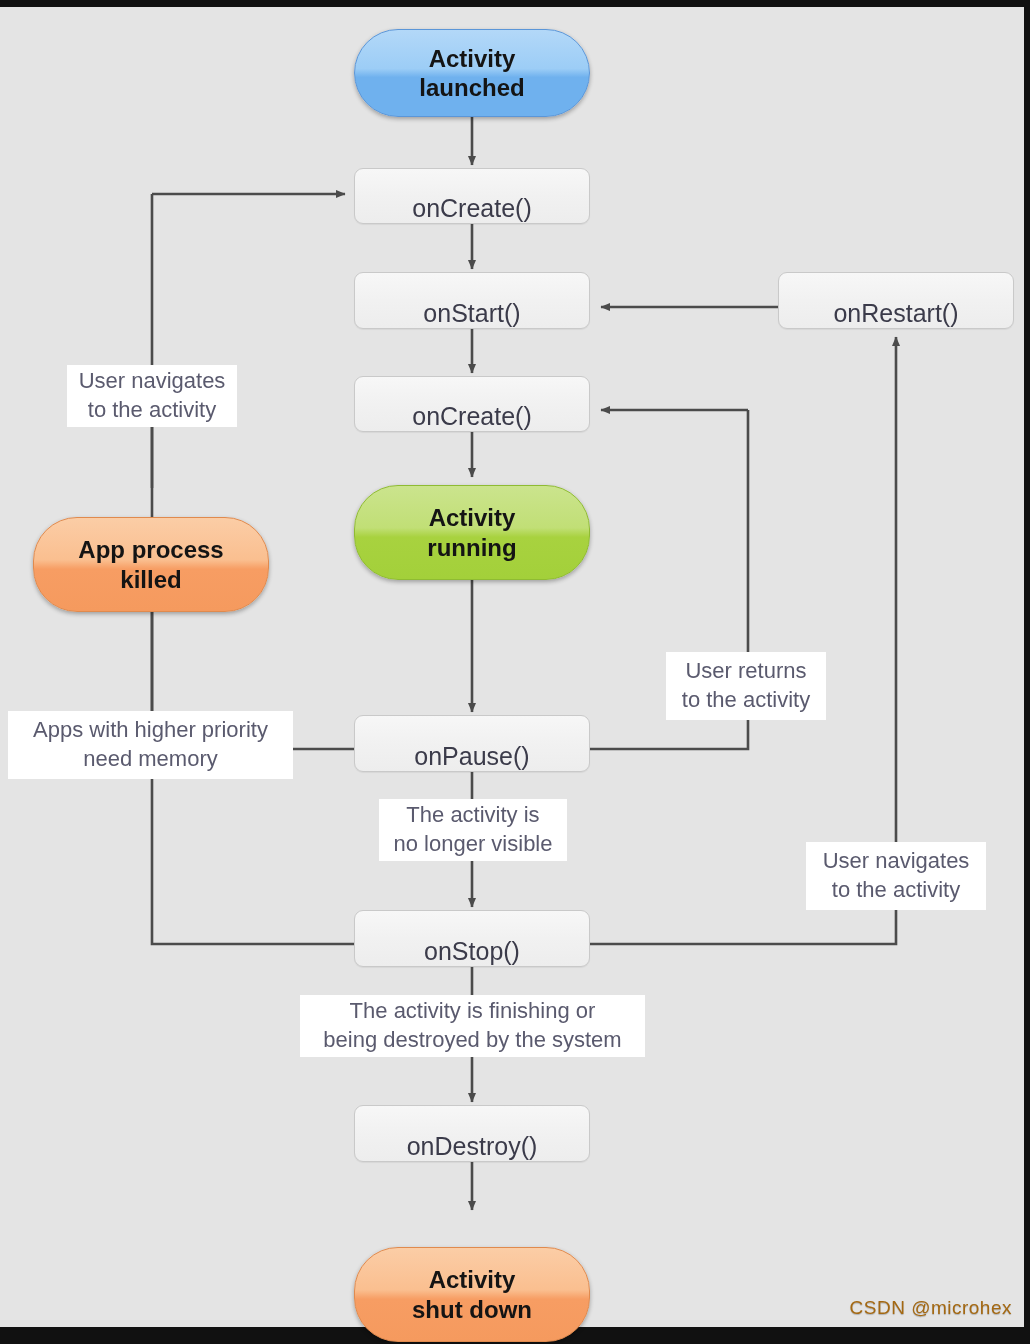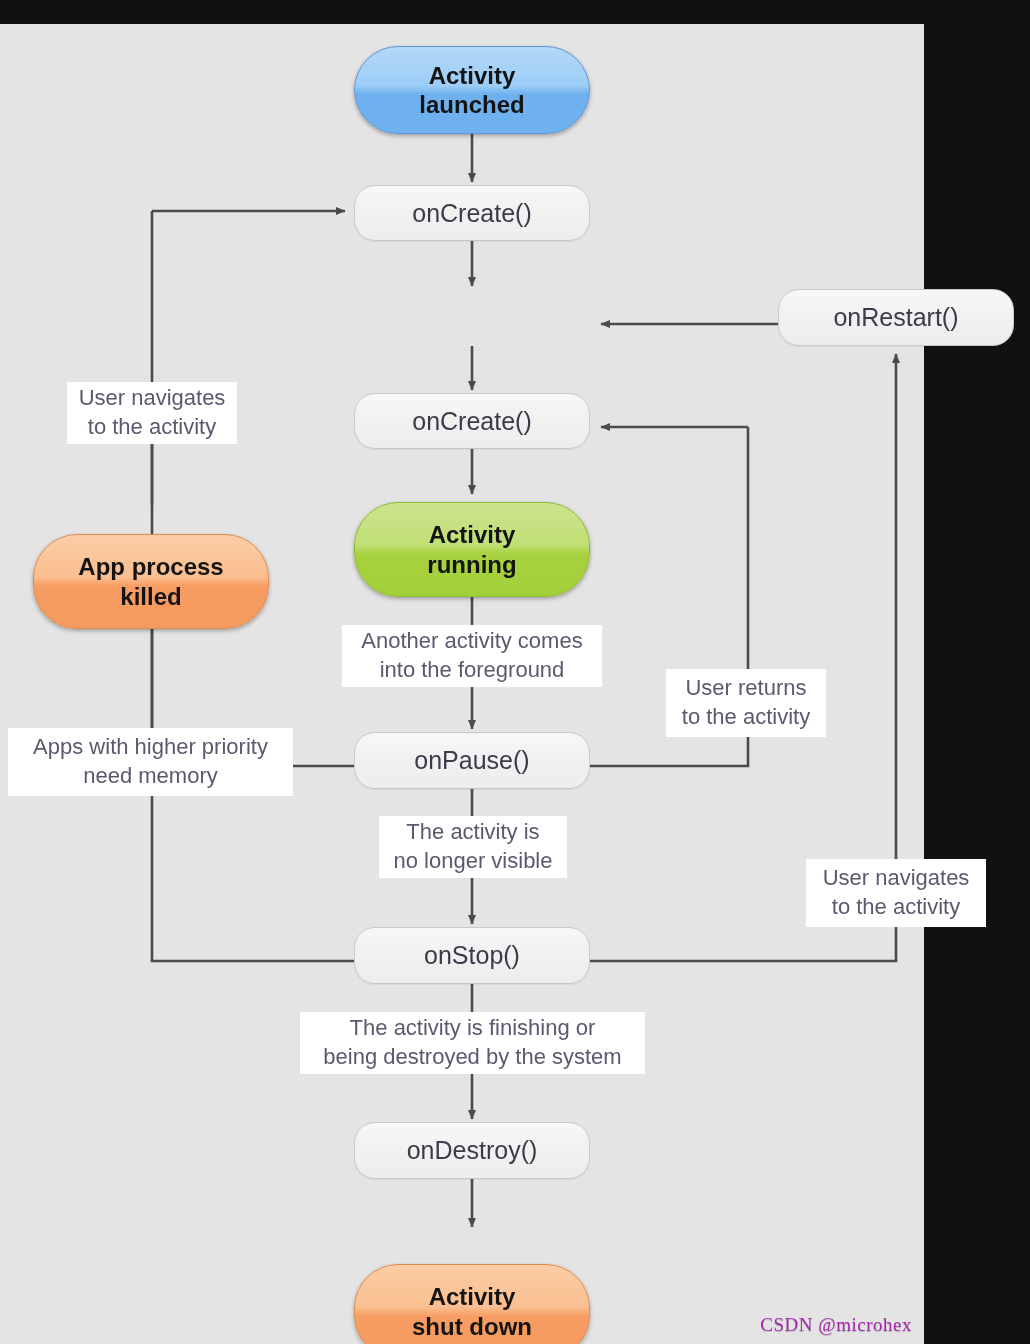--- a/index.html
+++ b/index.html
@@ -11,22 +11,22 @@
     position: relative;
     width: 1030px;
     height: 1344px;
     background: #111111;
     overflow: hidden;
     font-family: "Liberation Sans", sans-serif;
   }
   #canvas {
     position: absolute;
     left: 0;
-    top: 24px;
-    width: 924px;
+    top: 7px;
+    width: 1024px;
     height: 1320px;
     background: #e4e4e4;
   }
   #edges {
     position: absolute;
     left: 0;
     top: 0;
     width: 1030px;
     height: 1320px;
   }
@@ -39,24 +39,25 @@
     align-items: center;
     justify-content: center;
     text-align: center;
     line-height: 1.22;
   }
 
   
   .callback {
     background: linear-gradient(to bottom, #f7f7f7 0%, #f1f1f1 50%, #ededed 100%);
     border: 1px solid #c9c9c9;
-    border-radius: 21px;
+    border-radius: 9px;
     color: #3b3b4a;
     font-size: 25px;
     box-shadow: 0 1px 1px rgba(0,0,0,0.06);
+    align-items: flex-end;
   }
 
   
   .terminal {
     border-radius: 44px;
     font-size: 24px;
     font-weight: bold;
     color: #141414;
     box-shadow: 0 2px 4px rgba(0,0,0,0.30);
   }
@@ -89,23 +90,23 @@
     display: flex;
     align-items: center;
     justify-content: center;
     white-space: pre-line;
   }
 
   #watermark {
     position: absolute;
     right: 12px;
     bottom: 8px;
-    color: #a21caf;
+    color: #a16207;
     font-size: 19px;
-    font-family: Liberation Serif, serif;
+    font-family: Liberation Sans, sans-serif;
     letter-spacing: 0.5px;
     text-shadow: 0 1px 1px rgba(0,0,0,0.25);
     opacity: 0.95;
   }
 </style>
 </head>
 <body>
 
 <div id="page">
   <div id="canvas">
@@ -154,20 +155,23 @@
       <div>
         <span class="stack">Activity</span>
         <span class="stack">launched</span>
       </div>
     </div>
 
     <div class="node callback" style="left:354px; top:161px; width:236px; height:56px;">
       <span>onCreate()</span>
     </div>
 
+    <div class="node callback" style="left:354px; top:265px; width:236px; height:57px;">
+      <span>onStart()</span>
+    </div>
 
     <div class="node callback" style="left:778px; top:265px; width:236px; height:57px;">
       <span>onRestart()</span>
     </div>
 
     <div class="node callback" style="left:354px; top:369px; width:236px; height:56px;">
       <span>onCreate()</span>
     </div>
 
     <div class="node terminal term-green" style="left:354px; top:478px; width:236px; height:95px;">
@@ -199,22 +203,20 @@
     <div class="node terminal term-orange" style="left:354px; top:1208px; width:236px; height:95px;">
       <div>
         <span class="stack">Activity</span>
         <span class="stack">shut down</span>
       </div>
     </div>
 
     <div class="edge-label" style="left:67px; top:358px; width:170px; height:62px;">User navigates
 to the activity</div>
 
-    <div class="edge-label" style="left:342px; top:601px; width:260px; height:62px;">Another activity comes
-into the foreground</div>
 
     <div class="edge-label" style="left:8px; top:704px; width:285px; height:68px;">Apps with higher priority
 need memory</div>
 
     <div class="edge-label" style="left:666px; top:645px; width:160px; height:68px;">User returns
 to the activity</div>
 
     <div class="edge-label" style="left:379px; top:792px; width:188px; height:62px;">The activity is
 no longer visible</div>
 

